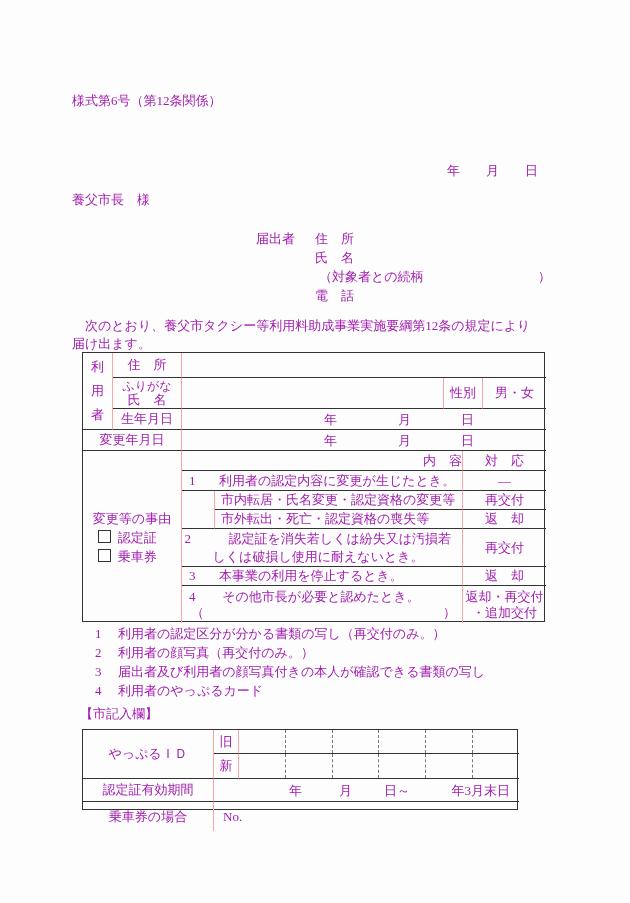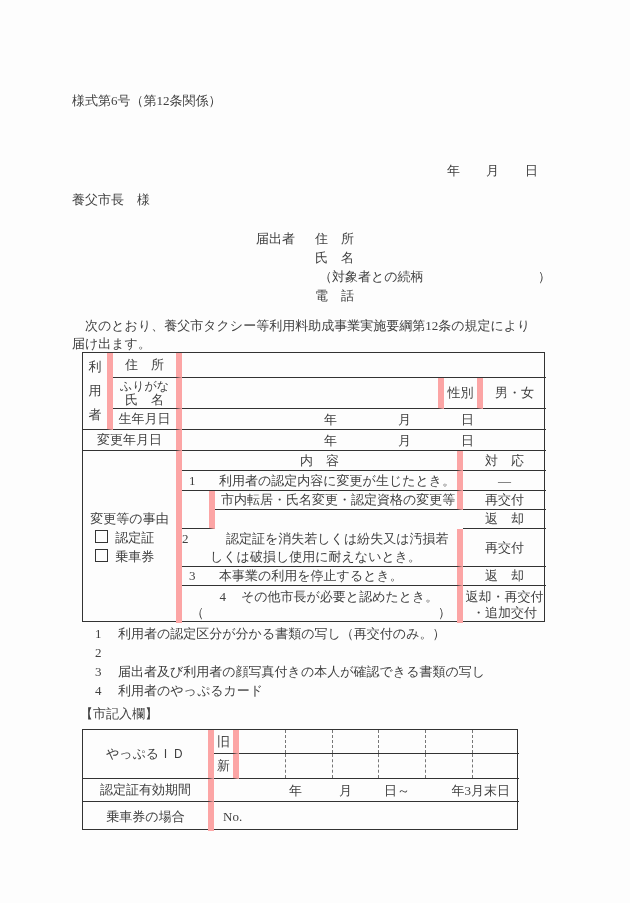--- a/index.html
+++ b/index.html
@@ -4,33 +4,33 @@
 <style>
   html,body{margin:0;padding:0;}
   body{background:#e8e8e8;}
   .page{
     position:relative;
     width:630px;height:903px;
     margin:0 auto;
     background:#fdfdfd;
     font-family:"Liberation Serif","DejaVu Serif",serif;
     font-size:13px;
-    color:#404040;
+    color:#a21caf;
     overflow:hidden;
   }
   .abs{position:absolute;line-height:15px;white-space:nowrap;}
   
   .cell{
     position:absolute;
     box-sizing:border-box;
     display:flex;
     align-items:center;
     white-space:nowrap;
   }
-  .br{border-right:6px solid #fca5a5;}
+  .br{border-right:1px solid #fca5a5;}
   .bb{border-bottom:1px solid #333;}
   .ctr{justify-content:center;text-align:center;}
   .tbl{position:absolute;box-sizing:border-box;border:1px solid #333;background:#fdfdfd;}
   .vert{
     width:16px;
     line-height:24px;
     word-break:break-all;
     white-space:normal;
     text-align:center;
   }
@@ -128,21 +128,21 @@
         <div class="reason-line">変更等の事由</div>
         <div class="reason-line" style="padding-left:5px;">
           <span class="cbx"></span><span>認定証</span>
         </div>
         <div class="reason-line" style="padding-left:5px;">
           <span class="cbx"></span><span>乗車券</span>
         </div>
       </div>
     </div>
 
-    <div class="cell br bb ctr" style="left:99px;top:98px;width:281px;height:20px;">
+    <div class="cell br bb ctr" style="left:99px;top:98px;width:281px;height:20px;justify-content:flex-end;">
       <span>内　容</span>
     </div>
     <div class="cell bb ctr" style="left:380px;top:98px;width:83px;height:20px;">
       <span>対　応</span>
     </div>
 
     <div class="cell br bb" style="left:99px;top:118px;width:281px;height:20px;padding-left:7px;">
       <span class="num">1</span>
       <span>利用者の認定内容に変更が生じたとき。</span>
     </div>
@@ -152,20 +152,23 @@
 
     <div class="cell br bb" style="left:99px;top:138px;width:33px;height:38px;"></div>
 
     <div class="cell br bb" style="left:132px;top:138px;width:248px;height:19px;padding-left:6px;">
       <span>市内転居・氏名変更・認定資格の変更等</span>
     </div>
     <div class="cell bb ctr" style="left:380px;top:138px;width:83px;height:19px;">
       <span>再交付</span>
     </div>
 
+    <div class="cell br bb" style="left:132px;top:157px;width:248px;height:19px;padding-left:6px;">
+      <span>市外転出・死亡・認定資格の喪失等</span>
+    </div>
     <div class="cell bb ctr" style="left:380px;top:157px;width:83px;height:19px;">
       <span>返　却</span>
     </div>
 
     <div class="cell br bb" style="left:99px;top:176px;width:281px;height:38px;padding-left:7px;justify-content:center;">
       <div class="wrapblock">
         <span class="num">2</span><span>認定証を消失若しくは紛失又は汚損若しくは破損し使用に耐えないとき。</span>
       </div>
     </div>
     <div class="cell bb ctr" style="left:380px;top:176px;width:83px;height:38px;">
@@ -175,21 +178,21 @@
     <div class="cell br bb" style="left:99px;top:214px;width:281px;height:19px;padding-left:7px;">
       <span class="num">3</span>
       <span>本事業の利用を停止するとき。</span>
     </div>
     <div class="cell bb ctr" style="left:380px;top:214px;width:83px;height:19px;">
       <span>返　却</span>
     </div>
 
     <div class="cell br" style="left:99px;top:233px;width:281px;height:37px;padding-left:7px;">
       <div style="width:100%;">
-        <div style="line-height:16px;text-align:center;">
+        <div style="line-height:16px;">
           <span class="num">4</span>
           <span>その他市長が必要と認めたとき。</span>
         </div>
         <div class="parenline">
           <span>（</span>
           <span>）</span>
         </div>
       </div>
     </div>
     <div class="cell ctr" style="left:380px;top:233px;width:83px;height:37px;">
@@ -200,34 +203,35 @@
     </div>
   </div>
 
   <div class="abs" style="left:95px;top:624px;">
     <div class="attach-item">
       <span class="attach-no">1</span>
       <span>利用者の認定区分が分かる書類の写し（再交付のみ。）</span>
     </div>
     <div class="attach-item">
       <span class="attach-no">2</span>
+      <span>利用者の顔写真（再交付のみ。）</span>
     </div>
     <div class="attach-item">
       <span class="attach-no">3</span>
       <span>届出者及び利用者の顔写真付きの本人が確認できる書類の写し</span>
     </div>
     <div class="attach-item">
       <span class="attach-no">4</span>
       <span>利用者のやっぷるカード</span>
     </div>
   </div>
 
   <div class="abs" style="left:80px;top:706px;">【市記入欄】</div>
 
-  <div class="tbl" style="left:82px;top:729px;width:436px;height:101px;">
+  <div class="tbl" style="left:82px;top:729px;width:436px;height:81px;">
 
     <div class="cell br bb ctr" style="left:0;top:0;width:131px;height:49px;">
       <span>やっぷるＩＤ</span>
     </div>
 
     <div class="cell br bb ctr" style="left:131px;top:0;width:25px;height:24px;">
       <span>旧</span>
     </div>
     <div class="flexrow bb" style="left:156px;top:0;width:280px;height:24px;border-bottom:1px solid #333;">
       <div class="idcell"></div>

